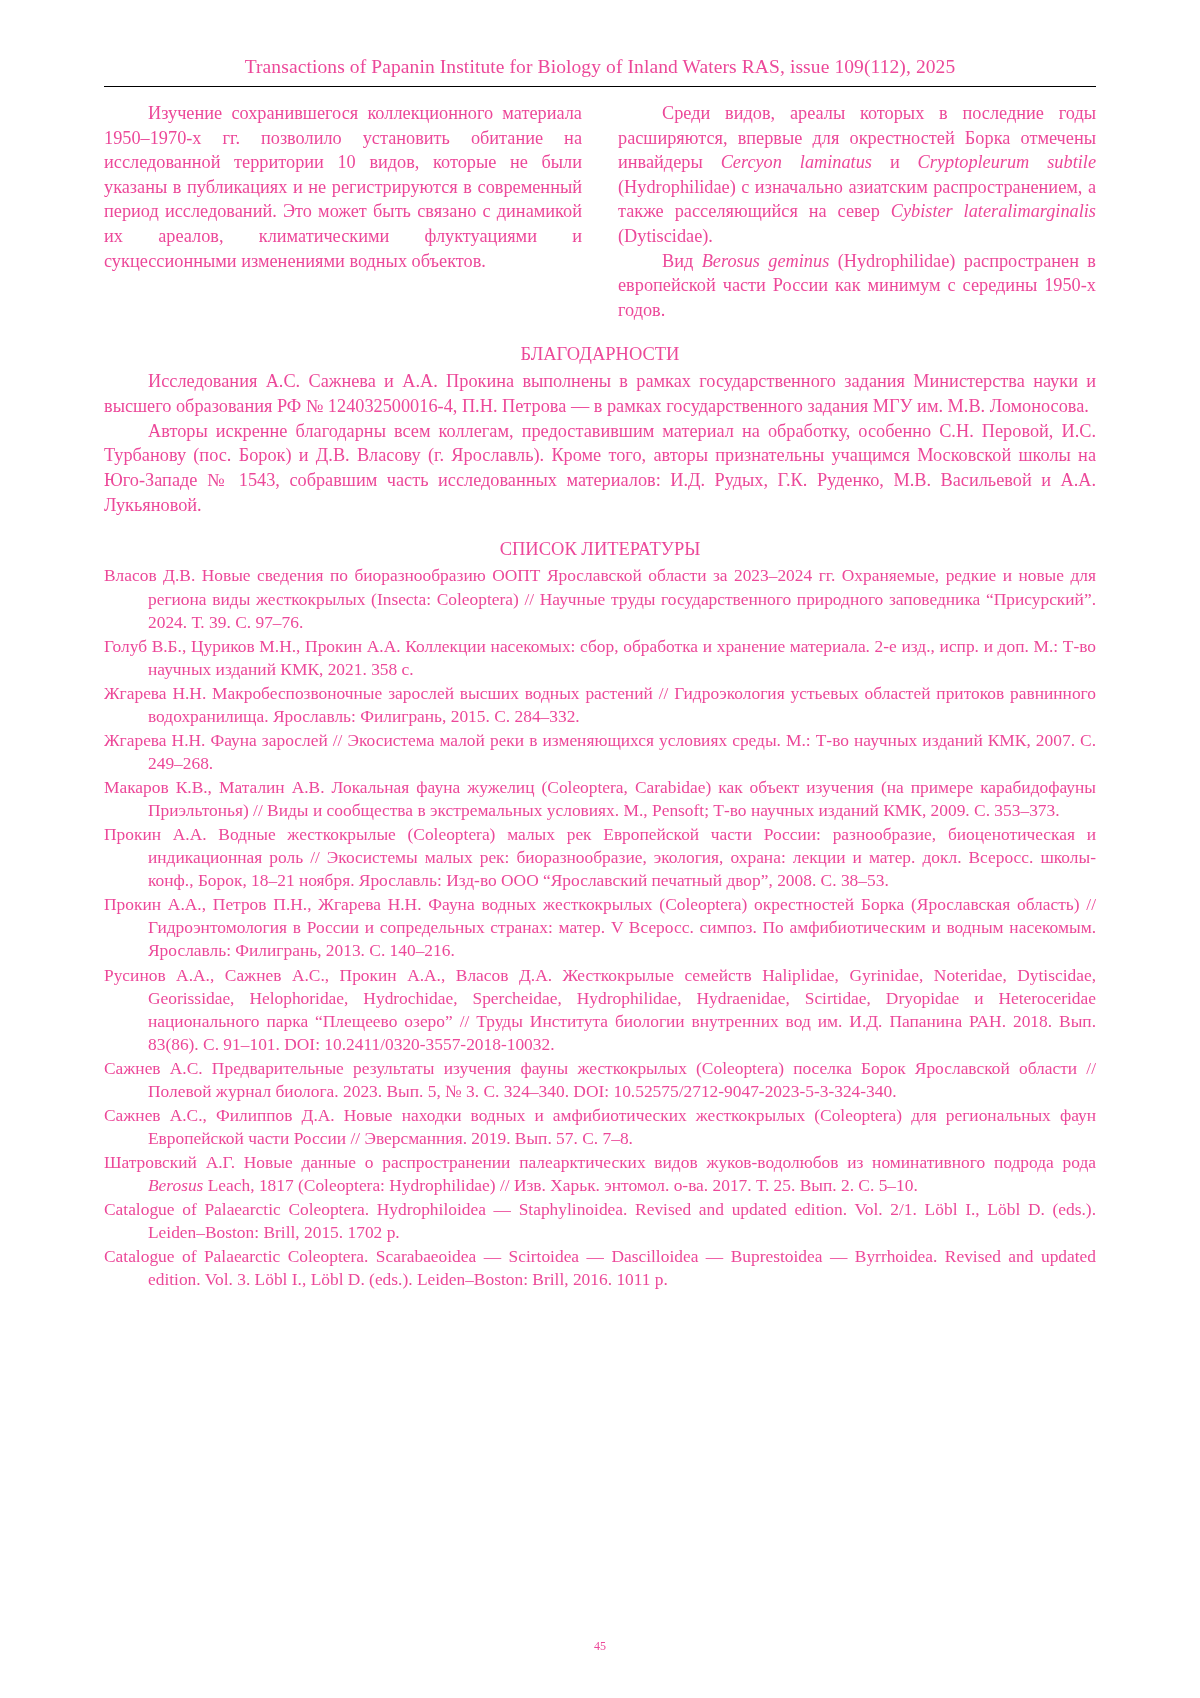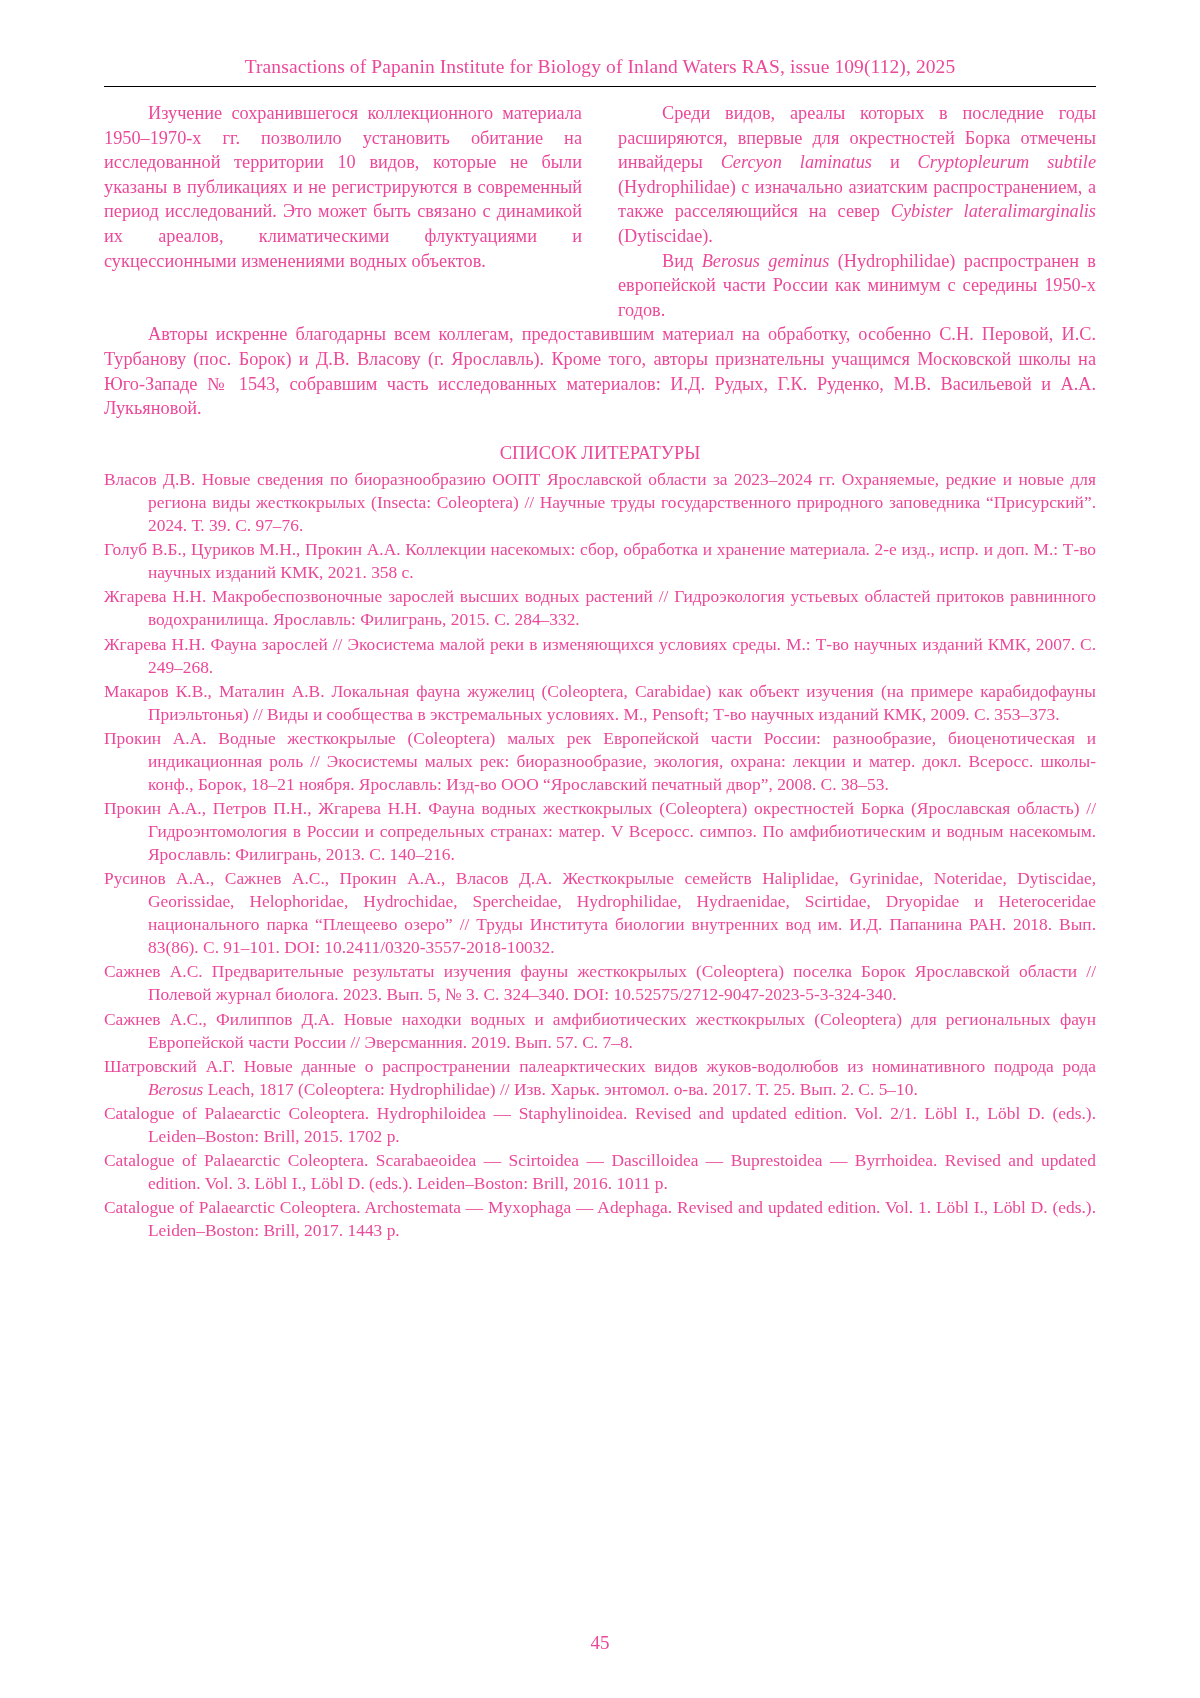--- a/index.html
+++ b/index.html
@@ -66,57 +66,58 @@
     text-indent: -44px;
     text-align: justify;
   }
   .it { font-style: italic; }
   .pageno {
     position: absolute;
     bottom: 44px;
     left: 0;
     width: 100%;
     text-align: center;
-    font-size: 19px;
+    font-size: 12px;
   }
 </style>
 </head>
 <body>
 
 <div class="page">
 
   <div class="running-head">Transactions of Papanin Institute for Biology of Inland Waters RAS, issue 109(112), 2025</div>
   <div class="rule"></div>
 
   <div class="columns">
     <div class="col">
       <p>Изучение сохранившегося коллекционного материала 1950–1970-х гг. позволило установить обитание на исследованной территории 10 видов, которые не были указаны в публикациях и не регистрируются в современный период исследований. Это может быть связано с динамикой их ареалов, климатическими флуктуациями и сукцессионными изменениями водных объектов.</p>
     </div>
     <div class="col">
       <p><span>Среди видов, ареалы которых в последние годы расширяются, впервые для окрестностей Борка отмечены инвайдеры </span><span class="it">Cercyon laminatus</span><span> и </span><span class="it">Cryptopleurum subtile</span><span> (Hydrophilidae) с изначально азиатским распространением, а также расселяющийся на север </span><span class="it">Cybister lateralimarginalis</span><span> (Dytiscidae).</span></p>
       <p><span>Вид </span><span class="it">Berosus geminus</span><span> (Hydrophilidae) распространен в европейской части России как минимум с середины 1950-х годов.</span></p>
     </div>
   </div>
 
+  <div class="section-title">БЛАГОДАРНОСТИ</div>
   <div class="ack">
+    <p>Исследования А.С. Сажнева и А.А. Прокина выполнены в рамках государственного задания Министерства науки и высшего образования РФ № 124032500016-4, П.Н. Петрова — в рамках государственного задания МГУ им. М.В. Ломоносова.</p>
     <p>Авторы искренне благодарны всем коллегам, предоставившим материал на обработку, особенно С.Н. Перовой, И.С. Турбанову (пос. Борок) и Д.В. Власову (г. Ярославль). Кроме того, авторы признательны учащимся Московской школы на Юго-Западе № 1543, собравшим часть исследованных материалов: И.Д. Рудых, Г.К. Руденко, М.В. Васильевой и А.А. Лукьяновой.</p>
   </div>
 
   <div class="section-title">СПИСОК ЛИТЕРАТУРЫ</div>
   <div class="refs">
     <p class="ref">Власов Д.В. Новые сведения по биоразнообразию ООПТ Ярославской области за 2023–2024 гг. Охраняемые, редкие и новые для региона виды жесткокрылых (Insecta: Coleoptera) // Научные труды государственного природного заповедника “Присурский”. 2024. Т. 39. С. 97–76.</p>
     <p class="ref">Голуб В.Б., Цуриков М.Н., Прокин А.А. Коллекции насекомых: сбор, обработка и хранение материала. 2-е изд., испр. и доп. М.: Т-во научных изданий КМК, 2021. 358 с.</p>
     <p class="ref">Жгарева Н.Н. Макробеспозвоночные зарослей высших водных растений // Гидроэкология устьевых областей притоков равнинного водохранилища. Ярославль: Филигрань, 2015. С. 284–332.</p>
     <p class="ref">Жгарева Н.Н. Фауна зарослей // Экосистема малой реки в изменяющихся условиях среды. М.: Т-во научных изданий КМК, 2007. С. 249–268.</p>
     <p class="ref">Макаров К.В., Маталин А.В. Локальная фауна жужелиц (Coleoptera, Carabidae) как объект изучения (на примере карабидофауны Приэльтонья) // Виды и сообщества в экстремальных условиях. М., Pensoft; Т-во научных изданий КМК, 2009. С. 353–373.</p>
     <p class="ref">Прокин А.А. Водные жесткокрылые (Coleoptera) малых рек Европейской части России: разнообразие, биоценотическая и индикационная роль // Экосистемы малых рек: биоразнообразие, экология, охрана: лекции и матер. докл. Всеросс. школы-конф., Борок, 18–21 ноября. Ярославль: Изд-во ООО “Ярославский печатный двор”, 2008. С. 38–53.</p>
     <p class="ref">Прокин А.А., Петров П.Н., Жгарева Н.Н. Фауна водных жесткокрылых (Coleoptera) окрестностей Борка (Ярославская область) // Гидроэнтомология в России и сопредельных странах: матер. V Всеросс. симпоз. По амфибиотическим и водным насекомым. Ярославль: Филигрань, 2013. С. 140–216.</p>
     <p class="ref">Русинов А.А., Сажнев А.С., Прокин А.А., Власов Д.А. Жесткокрылые семейств Haliplidae, Gyrinidae, Noteridae, Dytiscidae, Georissidae, Helophoridae, Hydrochidae, Spercheidae, Hydrophilidae, Hydraenidae, Scirtidae, Dryopidae и Heteroceridae национального парка “Плещеево озеро” // Труды Института биологии внутренних вод им. И.Д. Папанина РАН. 2018. Вып. 83(86). С. 91–101. DOI: 10.2411/0320-3557-2018-10032.</p>
     <p class="ref">Сажнев А.С. Предварительные результаты изучения фауны жесткокрылых (Coleoptera) поселка Борок Ярославской области // Полевой журнал биолога. 2023. Вып. 5, № 3. С. 324–340. DOI: 10.52575/2712-9047-2023-5-3-324-340.</p>
     <p class="ref">Сажнев А.С., Филиппов Д.А. Новые находки водных и амфибиотических жесткокрылых (Coleoptera) для региональных фаун Европейской части России // Эверсманния. 2019. Вып. 57. С. 7–8.</p>
     <p class="ref"><span>Шатровский А.Г. Новые данные о распространении палеарктических видов жуков-водолюбов из номинативного подрода рода </span><span class="it">Berosus</span><span> Leach, 1817 (Coleoptera: Hydrophilidae) // Изв. Харьк. энтомол. о-ва. 2017. Т. 25. Вып. 2. С. 5–10.</span></p>
     <p class="ref">Catalogue of Palaearctic Coleoptera. Hydrophiloidea — Staphylinoidea. Revised and updated edition. Vol. 2/1. Löbl I., Löbl D. (eds.). Leiden–Boston: Brill, 2015. 1702 p.</p>
     <p class="ref">Catalogue of Palaearctic Coleoptera. Scarabaeoidea — Scirtoidea — Dascilloidea — Buprestoidea — Byrrhoidea. Revised and updated edition. Vol. 3. Löbl I., Löbl D. (eds.). Leiden–Boston: Brill, 2016. 1011 p.</p>
-    <p class="ref">Catalogue of Palaearctic Coleoptera. Archostemata — Myxophaga — Adephaga. Revised and updated edition. Vol. 1. Löbl I., Löbl D. (eds.). Leiden–Boston: Brill, 2017. 1443 p.</p>
   </div>
 
   <div class="pageno">45</div>
 </div>
 
 </body></html>

